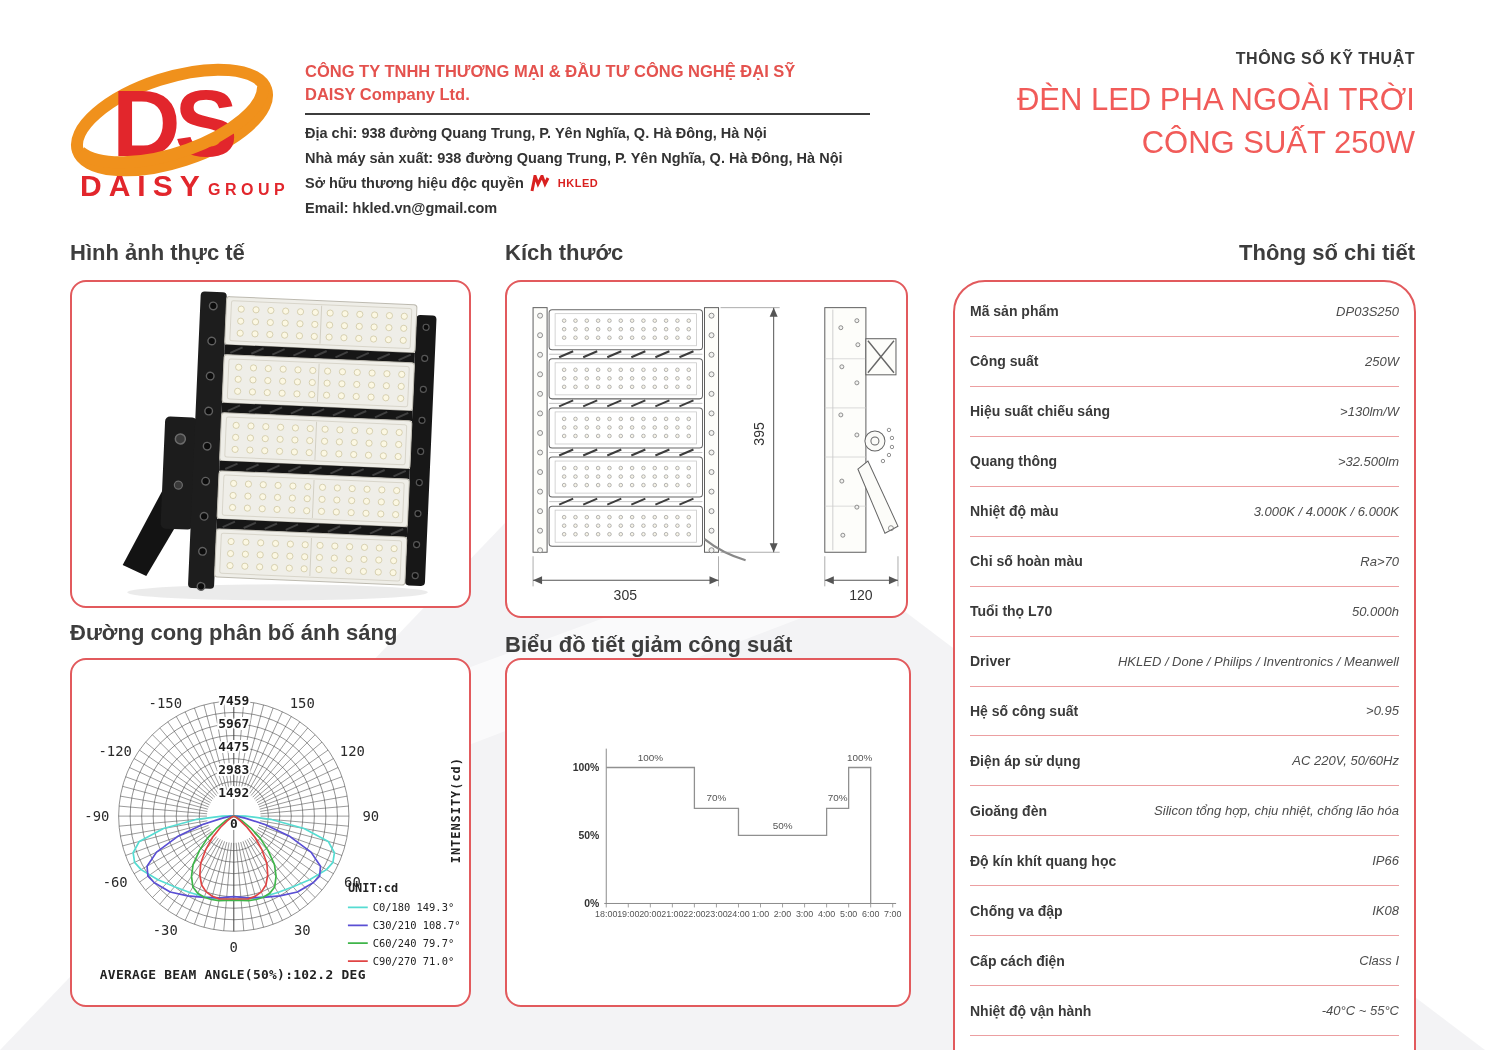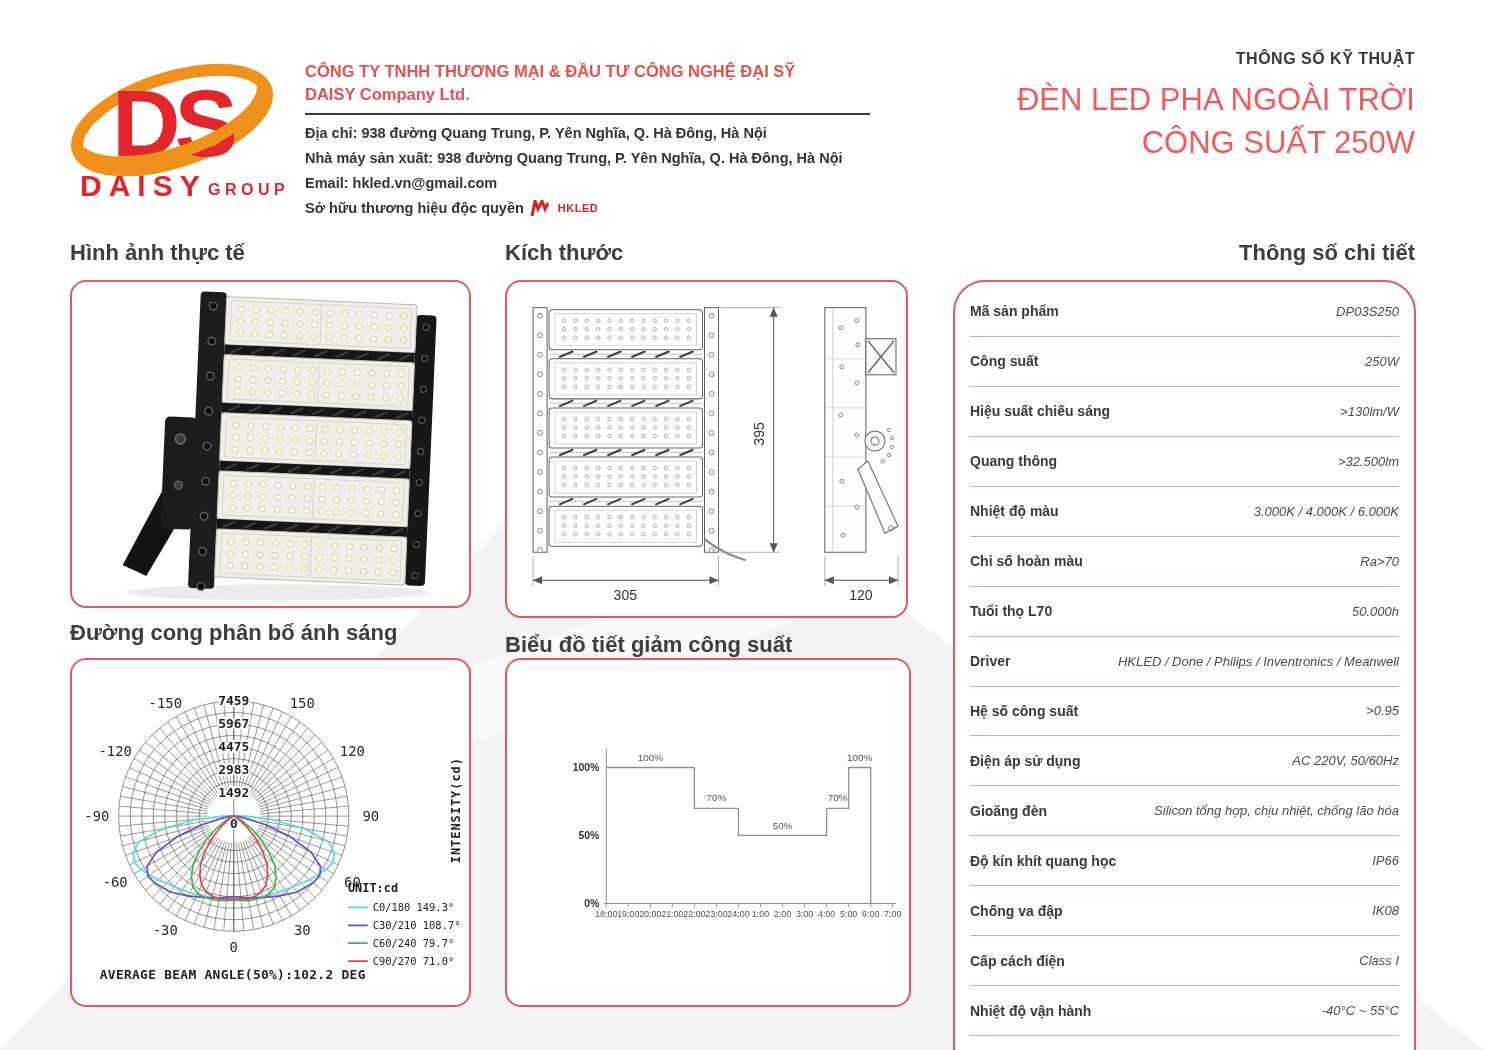--- a/index.html
+++ b/index.html
@@ -65,28 +65,28 @@
     <text x="14" y="148" font-size="30" font-weight="bold" fill="#e2262c" letter-spacing="7">DAISY</text>
     <text x="142" y="147" font-size="16" font-weight="bold" fill="#e2262c" letter-spacing="4.5">GROUP</text>
   </svg>
 
   <div class="company">
     <div class="company-vi">CÔNG TY TNHH THƯƠNG MẠI &amp; ĐẦU TƯ CÔNG NGHỆ ĐẠI SỸ</div>
     <div class="company-en">DAISY Company Ltd.</div>
     <div class="company-div"></div>
     <div class="company-line">Địa chỉ: 938 đường Quang Trung, P. Yên Nghĩa, Q. Hà Đông, Hà Nội</div>
     <div class="company-line">Nhà máy sản xuất: 938 đường Quang Trung, P. Yên Nghĩa, Q. Hà Đông, Hà Nội</div>
-    <div class="company-line">Email: hkled.vn@gmail.com</div>
     <div class="company-line brand-line">
       <span>Sở hữu thương hiệu độc quyền</span>
       <svg width="22" height="17" viewBox="0 0 22 17">
         <path d="M2,16 L5,1 L8,9 L12,1 L15,9 L18,3" fill="none" stroke="#d9201f" stroke-width="3" stroke-linejoin="miter"></path>
       </svg>
       <span class="brand-logo-text">HKLED</span>
     </div>
+    <div class="company-line">Email: hkled.vn@gmail.com</div>
   </div>
 
   <div class="titles">
     <div class="t-small">THÔNG SỐ KỸ THUẬT</div>
     <div class="t-red-wrap">
       <div class="t-red">ĐÈN LED PHA NGOÀI TRỜI</div>
       <div class="t-red">CÔNG SUẤT 250W</div>
     </div>
   </div>
 

